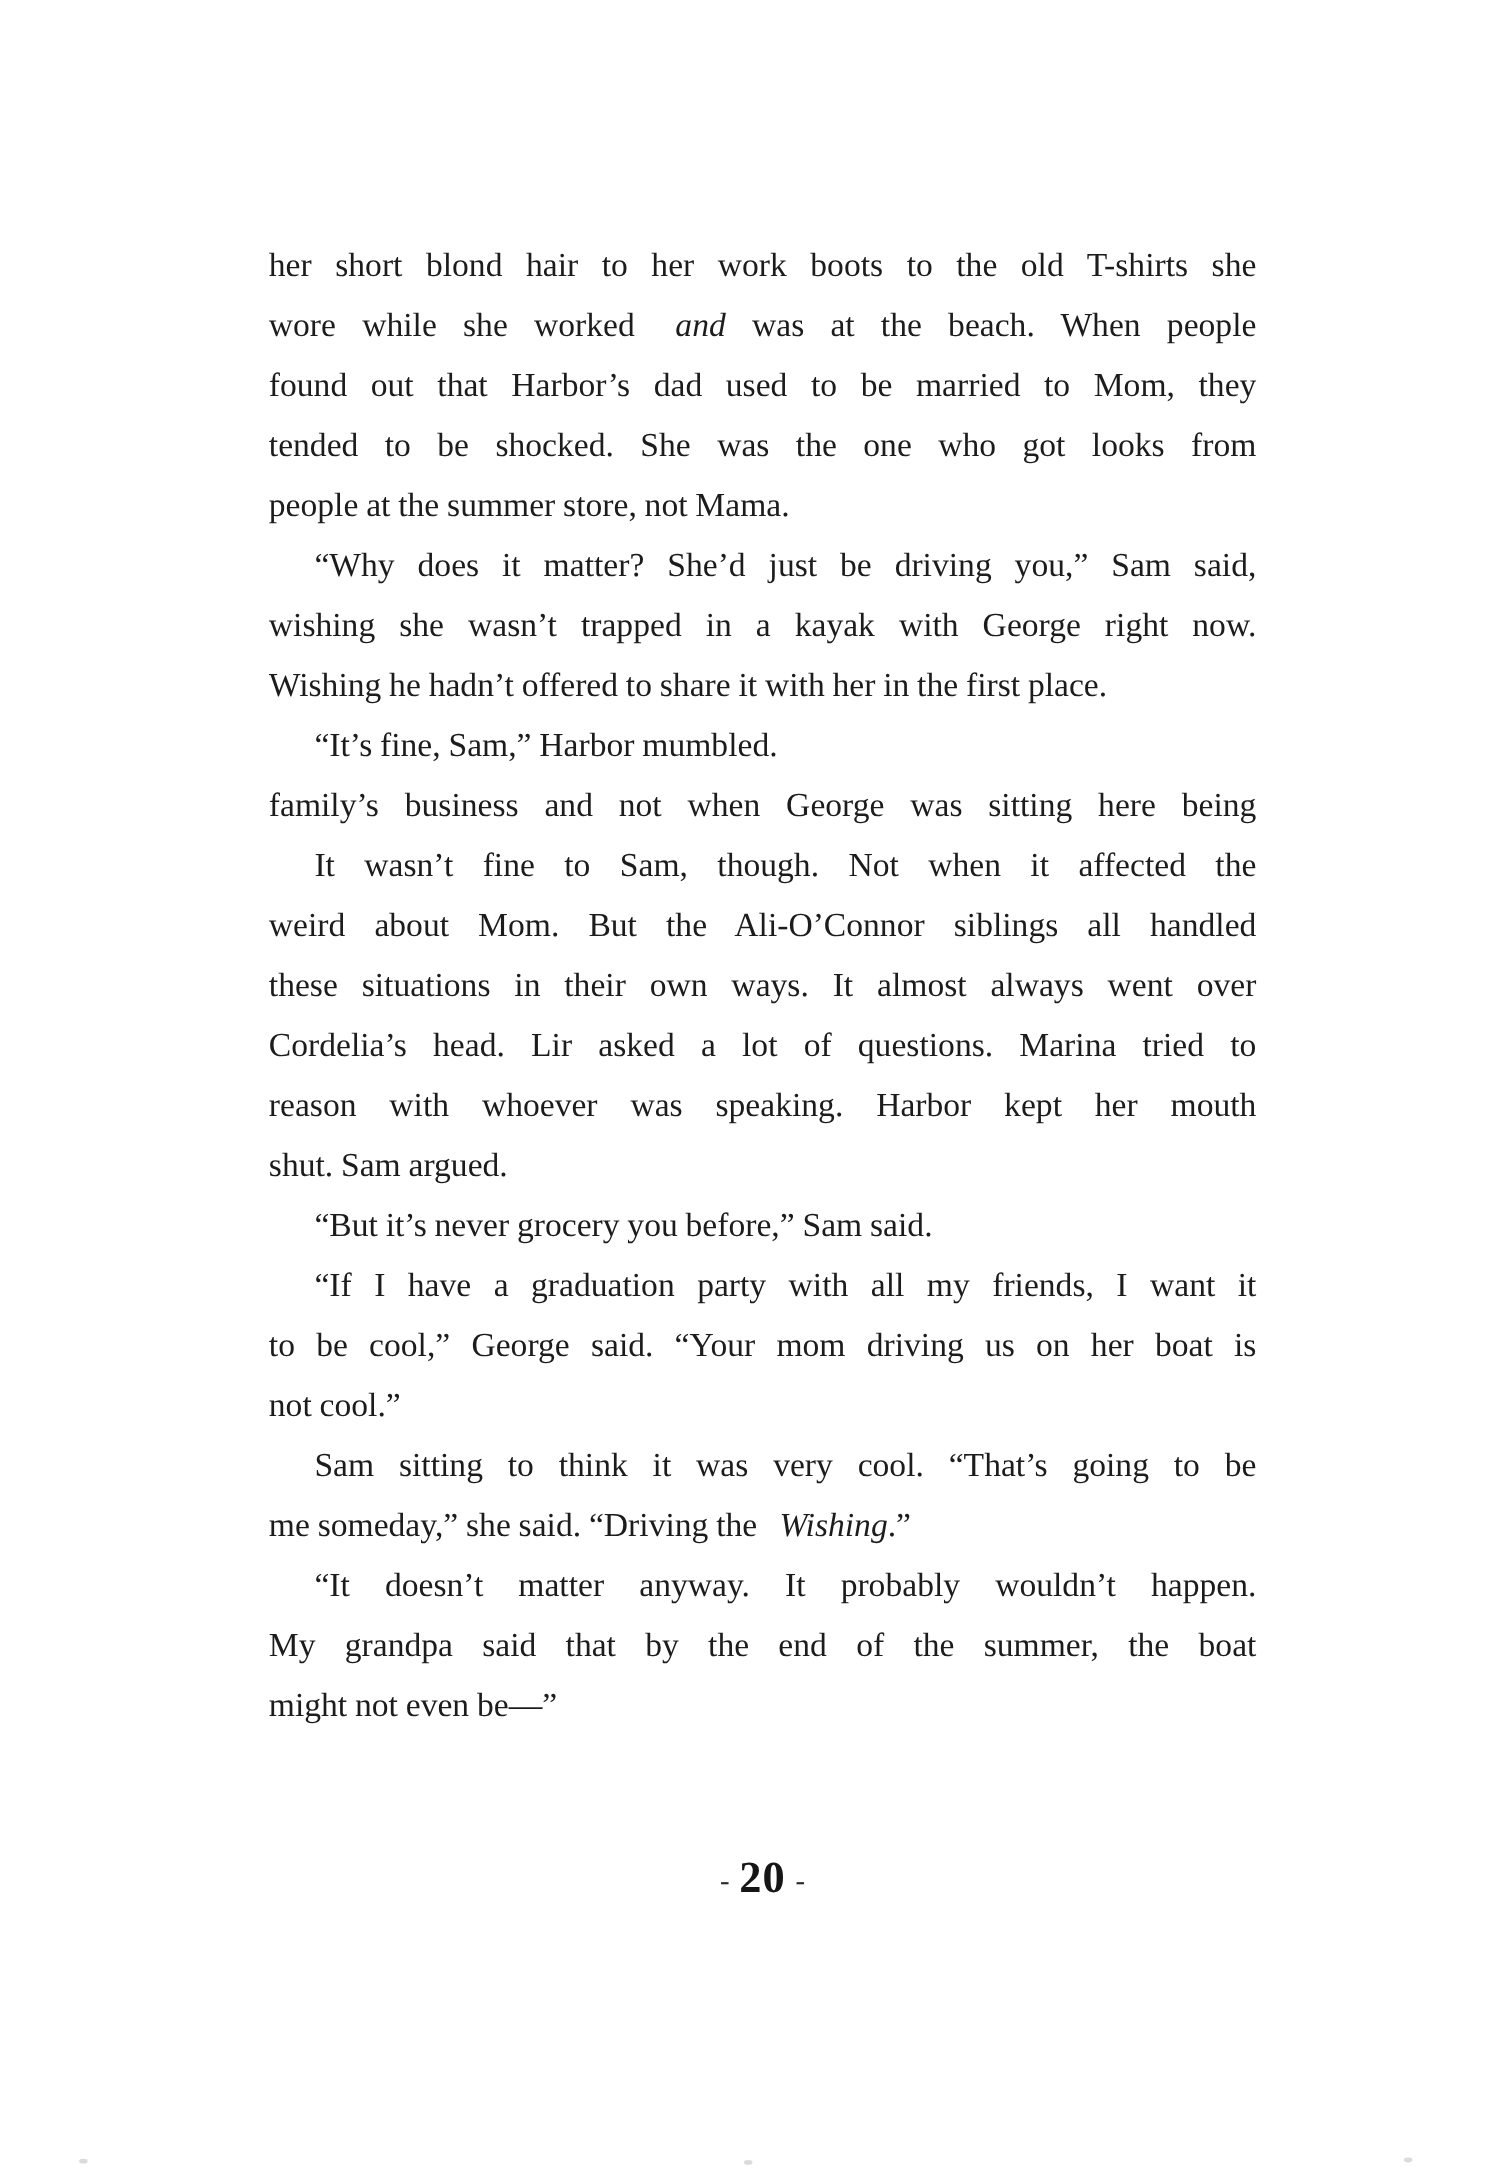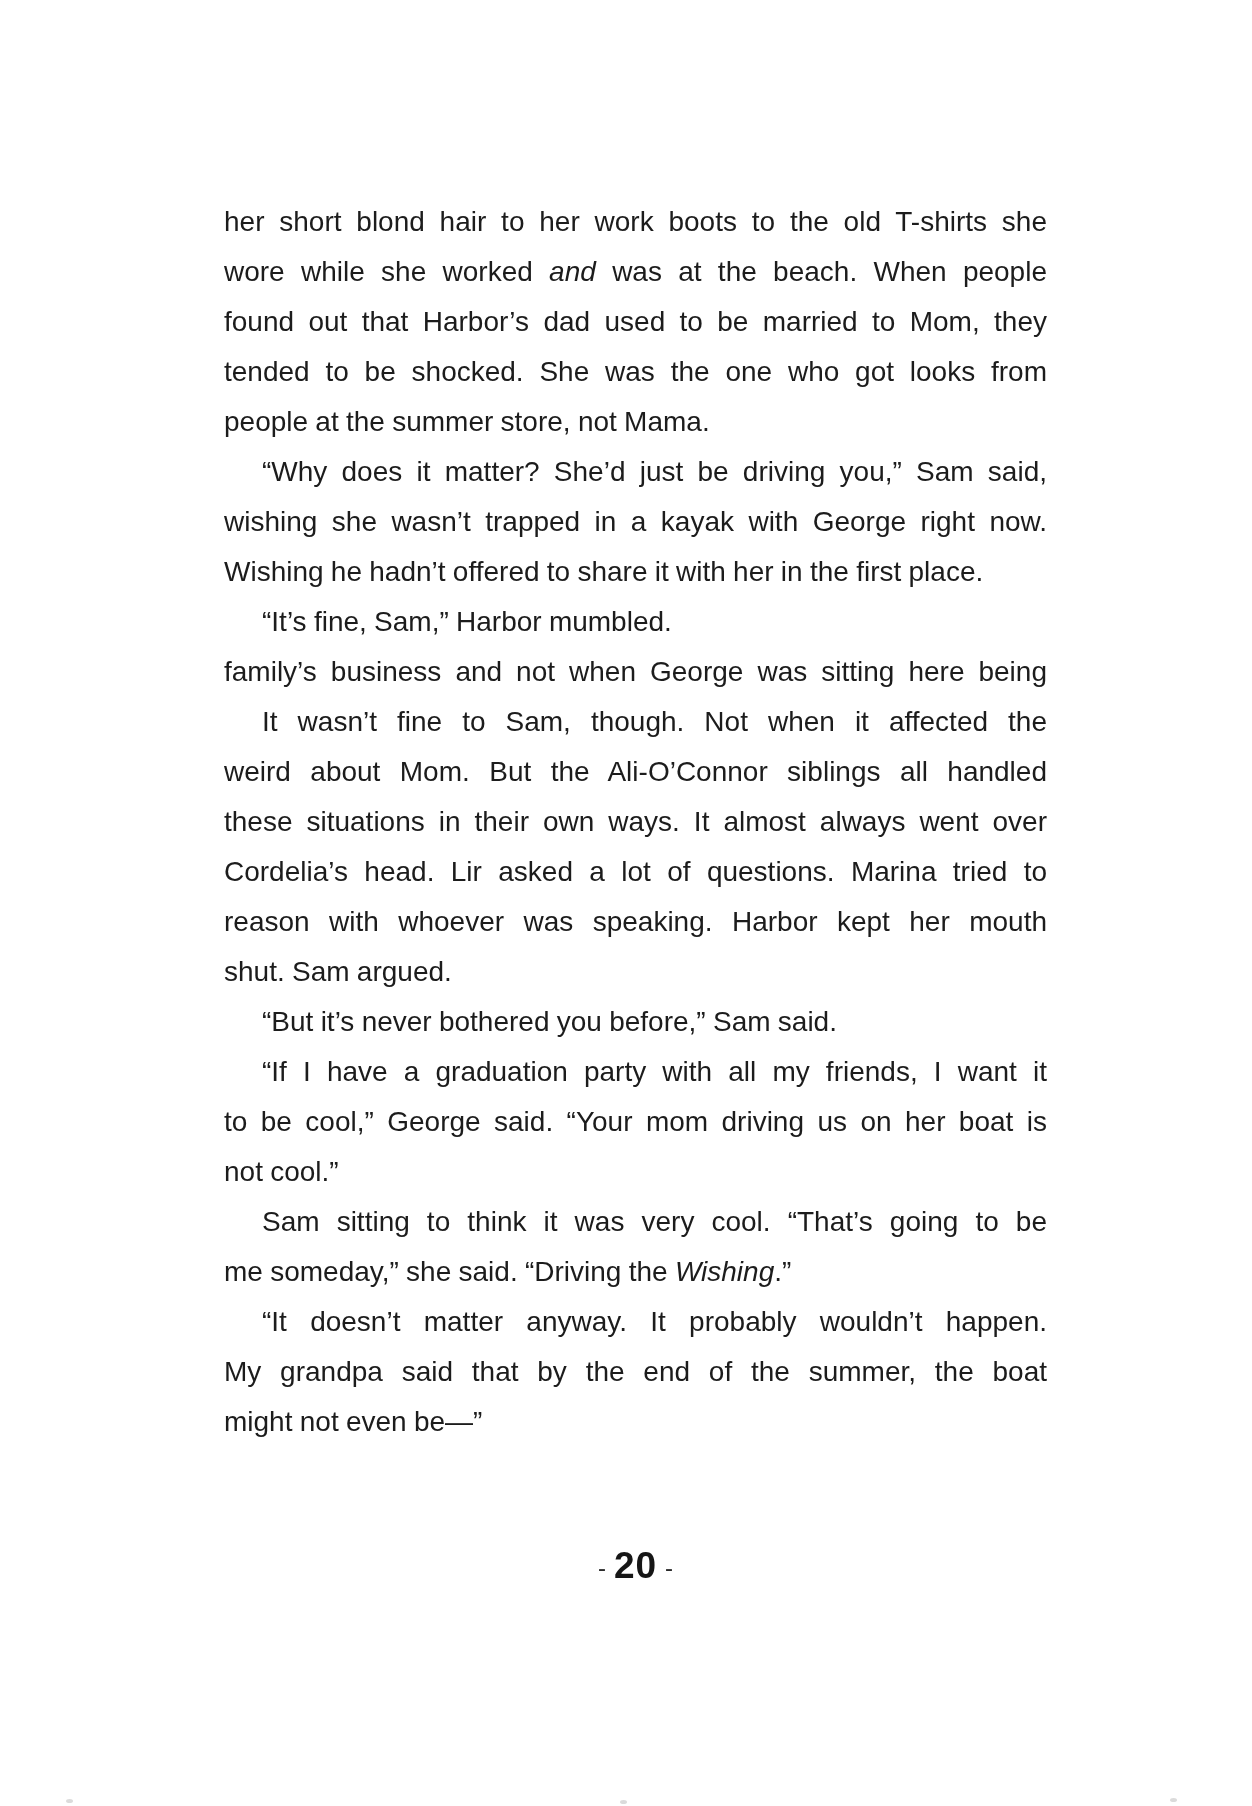--- a/index.html
+++ b/index.html
@@ -7,21 +7,21 @@
     margin: 0;
     padding: 0;
     background: #ffffff;
   }
   .page {
     position: relative;
     width: 1252px;
     height: 1806px;
     background: #ffffff;
     overflow: hidden;
-    font-family: Liberation Sans, sans-serif;
+    font-family: Liberation Serif, serif;
   }
   .text-block {
     position: absolute;
     left: 224px;
     top: 197px;
     width: 823px;
     color: #1c1c1c;
     font-size: 28px;
   }
   .paragraph {
@@ -40,20 +40,21 @@
   }
   .line.last {
     text-align-last: left;
     -moz-text-align-last: left;
   }
   .line.indent {
     padding-left: 38px;
   }
   .line em {
     font-style: italic;
+    margin-left: 12px;
   }
   .folio {
     position: absolute;
     left: 224px;
     top: 1549px;
     width: 823px;
     text-align: center;
     color: #161616;
     line-height: 34px;
   }
@@ -104,21 +105,21 @@
       <div class="paragraph">
         <div class="line"><span>family’s business and not when George was sitting here being</span></div>
         <div class="line indent"><span>It wasn’t fine to Sam, though. Not when it affected the</span></div>
         <div class="line"><span>weird about Mom. But the Ali-O’Connor siblings all handled</span></div>
         <div class="line"><span>these situations in their own ways. It almost always went over</span></div>
         <div class="line"><span>Cordelia’s head. Lir asked a lot of questions. Marina tried to</span></div>
         <div class="line"><span>reason with whoever was speaking. Harbor kept her mouth</span></div>
         <div class="line last"><span>shut. Sam argued.</span></div>
       </div>
       <div class="paragraph">
-        <div class="line last indent"><span>“But it’s never bothered you before,” Sam said.</span></div>
+        <div class="line last indent"><span>“But it’s never grocery you before,” Sam said.</span></div>
       </div>
       <div class="paragraph">
         <div class="line indent"><span>“If I have a graduation party with all my friends, I want it</span></div>
         <div class="line"><span>to be cool,” George said. “Your mom driving us on her boat is</span></div>
         <div class="line last"><span>not cool.”</span></div>
       </div>
       <div class="paragraph">
         <div class="line indent"><span>Sam sitting to think it was very cool. “That’s going to be</span></div>
         <div class="line last"><span>me someday,” she said. “Driving the </span><em>Wishing</em><span>.”</span></div>
       </div>

